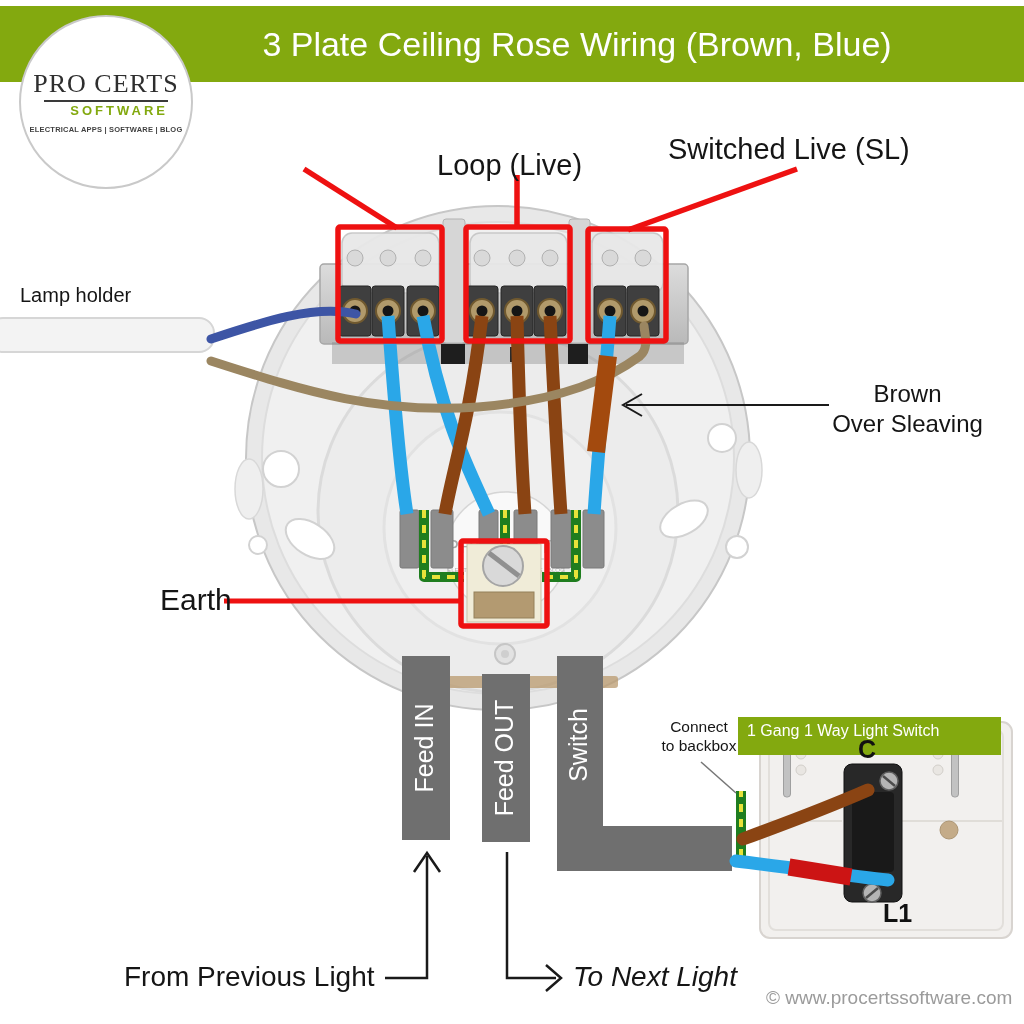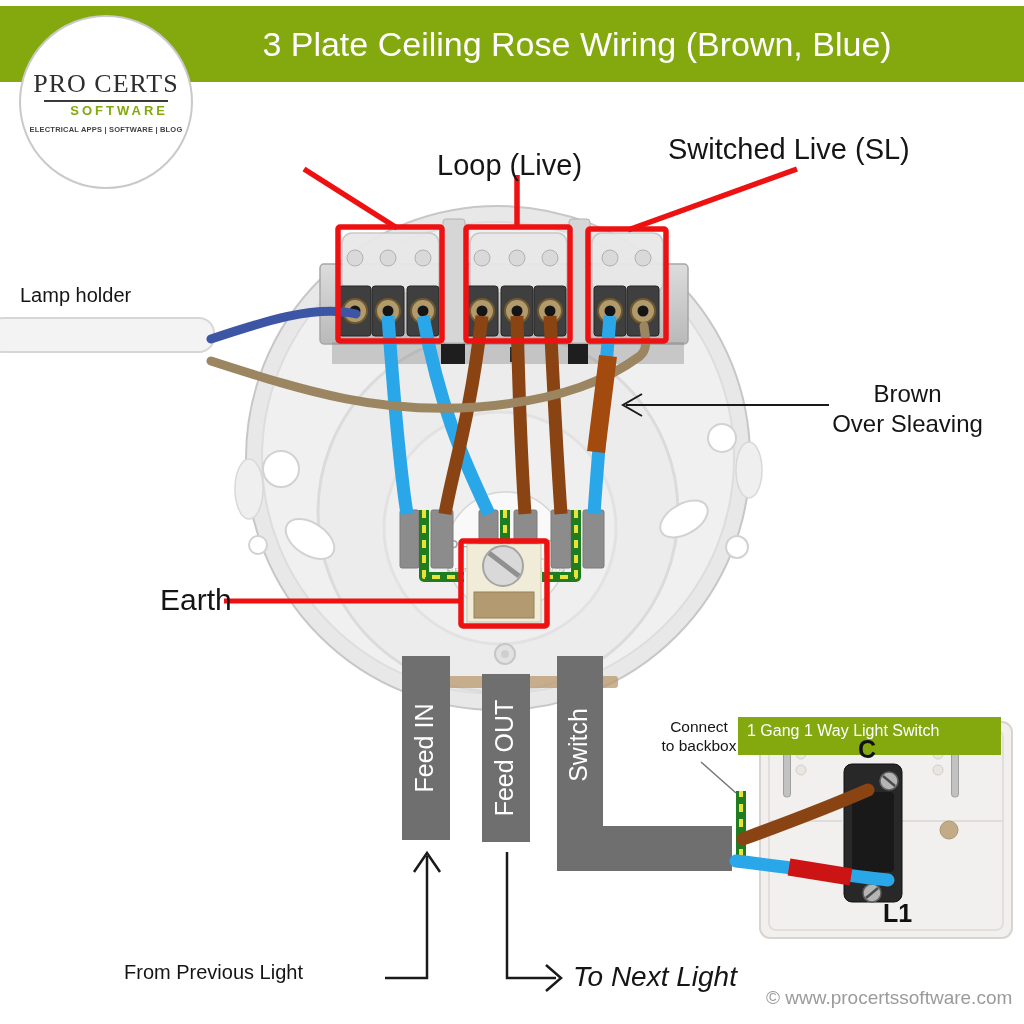--- a/index.html
+++ b/index.html
@@ -250,21 +250,21 @@
   <div class="lbl" style="left:20px;top:284px;font-size:20px;">Lamp holder</div>
   <div class="lbl lbl-center" style="left:815px;top:379px;width:185px;font-size:24px;line-height:30px;">
     <div>Brown</div>
     <div>Over Sleaving</div>
   </div>
   <div class="lbl" style="left:128px;top:583px;font-size:30px;margin-left:32px;">Earth</div>
   <div class="lbl lbl-center" style="left:646px;top:717px;width:106px;font-size:15.5px;line-height:19px;">
     <div>Connect</div>
     <div>to backbox</div>
   </div>
-  <div class="lbl" style="left:124px;top:961px;font-size:20px;">From Previous Light</div>
+  <div class="lbl" style="left:124px;top:961px;font-size:28px;">From Previous Light</div>
   <div class="lbl" style="left:573px;top:961px;font-size:28px;font-style:italic;">To Next Light</div>
 
   <div class="switch-header">1 Gang 1 Way Light Switch</div>
   <div class="term-lbl" style="left:858px;top:735px;">C</div>
   <div class="term-lbl" style="left:883px;top:899px;">L1</div>
 
   <div class="copyright">© www.procertssoftware.com</div>
 </div>
 
 </body></html>

